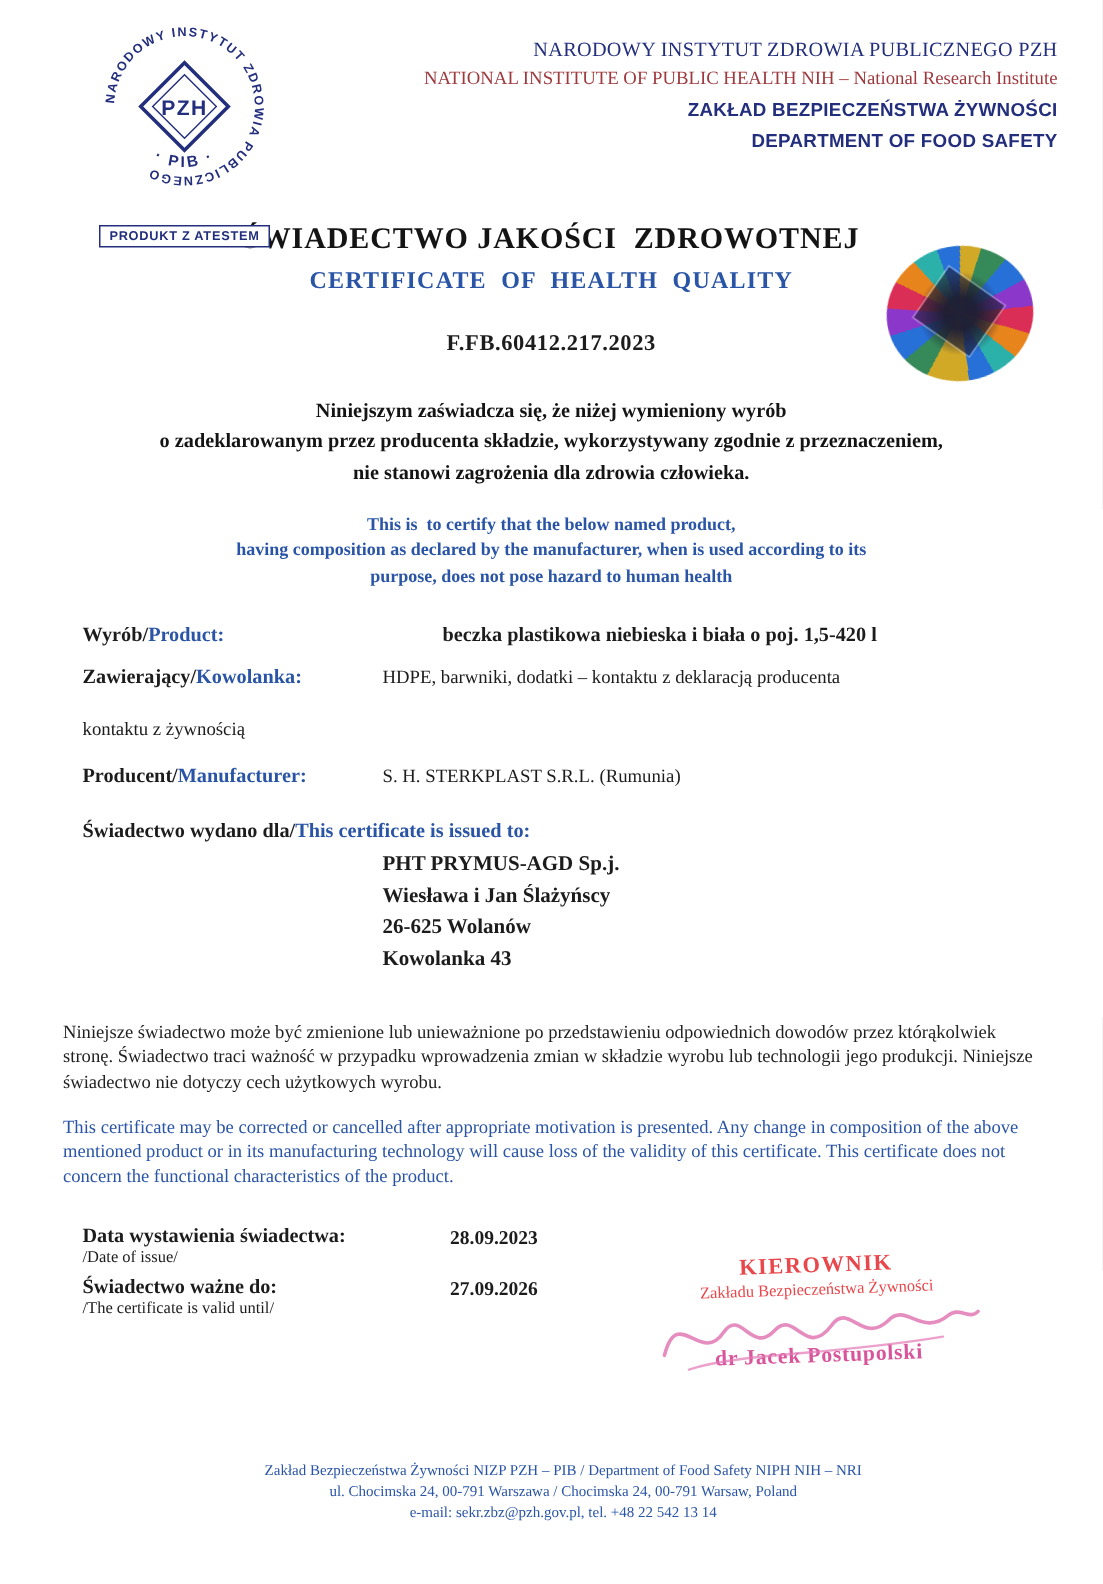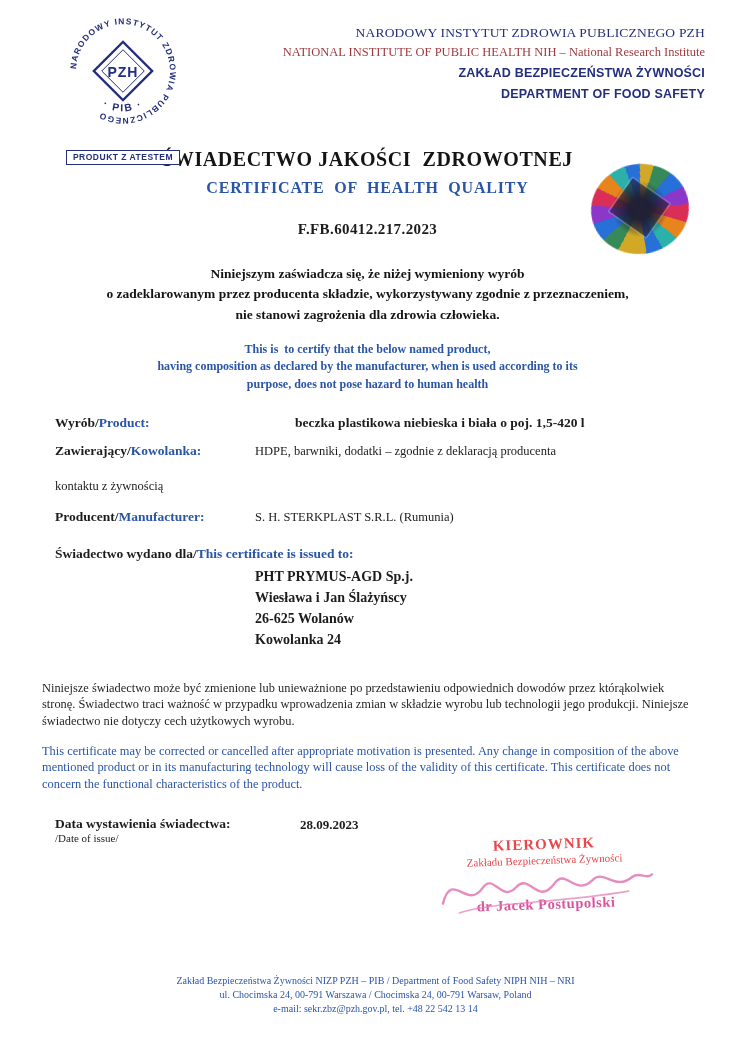--- a/index.html
+++ b/index.html
@@ -140,49 +140,56 @@
       <div class="pre">purpose, does not pose hazard to human health</div>
     </div>
 
     <div class="fields">
       <div class="field mb-a">
         <div class="field-label"><span>Wyrób/</span><span class="lbl-en">Product:</span></div>
         <div class="val-bold">beczka plastikowa niebieska i biała o poj. 1,5-420 l</div>
       </div>
       <div class="field mb-b">
         <div class="field-label"><span>Zawierający/</span><span class="lbl-en">Kowolanka:</span></div>
-        <div class="val-norm">HDPE, barwniki, dodatki – zgodnie z deklaracją producenta</div>
+        <div class="val-norm">HDPE, barwniki, dodatki – kontaktu z deklaracją producenta</div>
       </div>
       <div class="field mb-c">
         <div class="val-norm">kontaktu z żywnością</div>
       </div>
       <div class="field mb-d">
         <div class="field-label"><span>Producent/</span><span class="lbl-en">Manufacturer:</span></div>
         <div class="val-norm">S. H. STERKPLAST S.R.L. (Rumunia)</div>
       </div>
     </div>
 
     <div class="issued-label"><span>Świadectwo wydano dla/</span><span class="lbl-en">This certificate is issued to:</span></div>
     <div class="issued-block">
       <div>PHT PRYMUS-AGD Sp.j.</div>
       <div>Wiesława i Jan Ślażyńscy</div>
       <div>26-625 Wolanów</div>
-      <div>Kowolanka 24</div>
+      <div>Kowolanka 43</div>
     </div>
 
     <div class="legal-pl">Niniejsze świadectwo może być zmienione lub unieważnione po przedstawieniu odpowiednich dowodów przez którąkolwiek stronę. Świadectwo traci ważność w przypadku wprowadzenia zmian w składzie wyrobu lub technologii jego produkcji. Niniejsze świadectwo nie dotyczy cech użytkowych wyrobu.</div>
     <div class="legal-en">This certificate may be corrected or cancelled after appropriate motivation is presented. Any change in composition of the above mentioned product or in its manufacturing technology will cause loss of the validity of this certificate. This certificate does not concern the functional characteristics of the product.</div>
 
     <div class="dates">
       <div class="date-row">
         <div class="date-label">
           <div class="date-main">Data wystawienia świadectwa:</div>
           <div class="date-sub">/Date of issue/</div>
         </div>
         <div class="date-value">28.09.2023</div>
+      </div>
+      <div class="date-row">
+        <div class="date-label">
+          <div class="date-main">Świadectwo ważne do:</div>
+          <div class="date-sub">/The certificate is valid until/</div>
+        </div>
+        <div class="date-value">27.09.2026</div>
       </div>
     </div>
   </div>
 
   <div class="stamp">
     <div class="stamp-title">KIEROWNIK</div>
     <div class="stamp-sub">Zakładu Bezpieczeństwa Żywności</div>
     <svg class="sig-svg" width="226" height="70" viewBox="0 0 226 70">
       <path d="M10,50 C20,16 34,58 50,36 C62,20 68,52 84,36 C98,22 104,56 122,34 C134,18 142,48 160,32 C172,20 182,44 200,30 C208,24 214,34 220,28" fill="none" stroke="#e279b5" stroke-width="2.4" stroke-linecap="round" opacity="0.85"></path>
       <path d="M26,60 C60,50 120,54 196,44" fill="none" stroke="#e279b5" stroke-width="1.6" stroke-linecap="round" opacity="0.7"></path>

